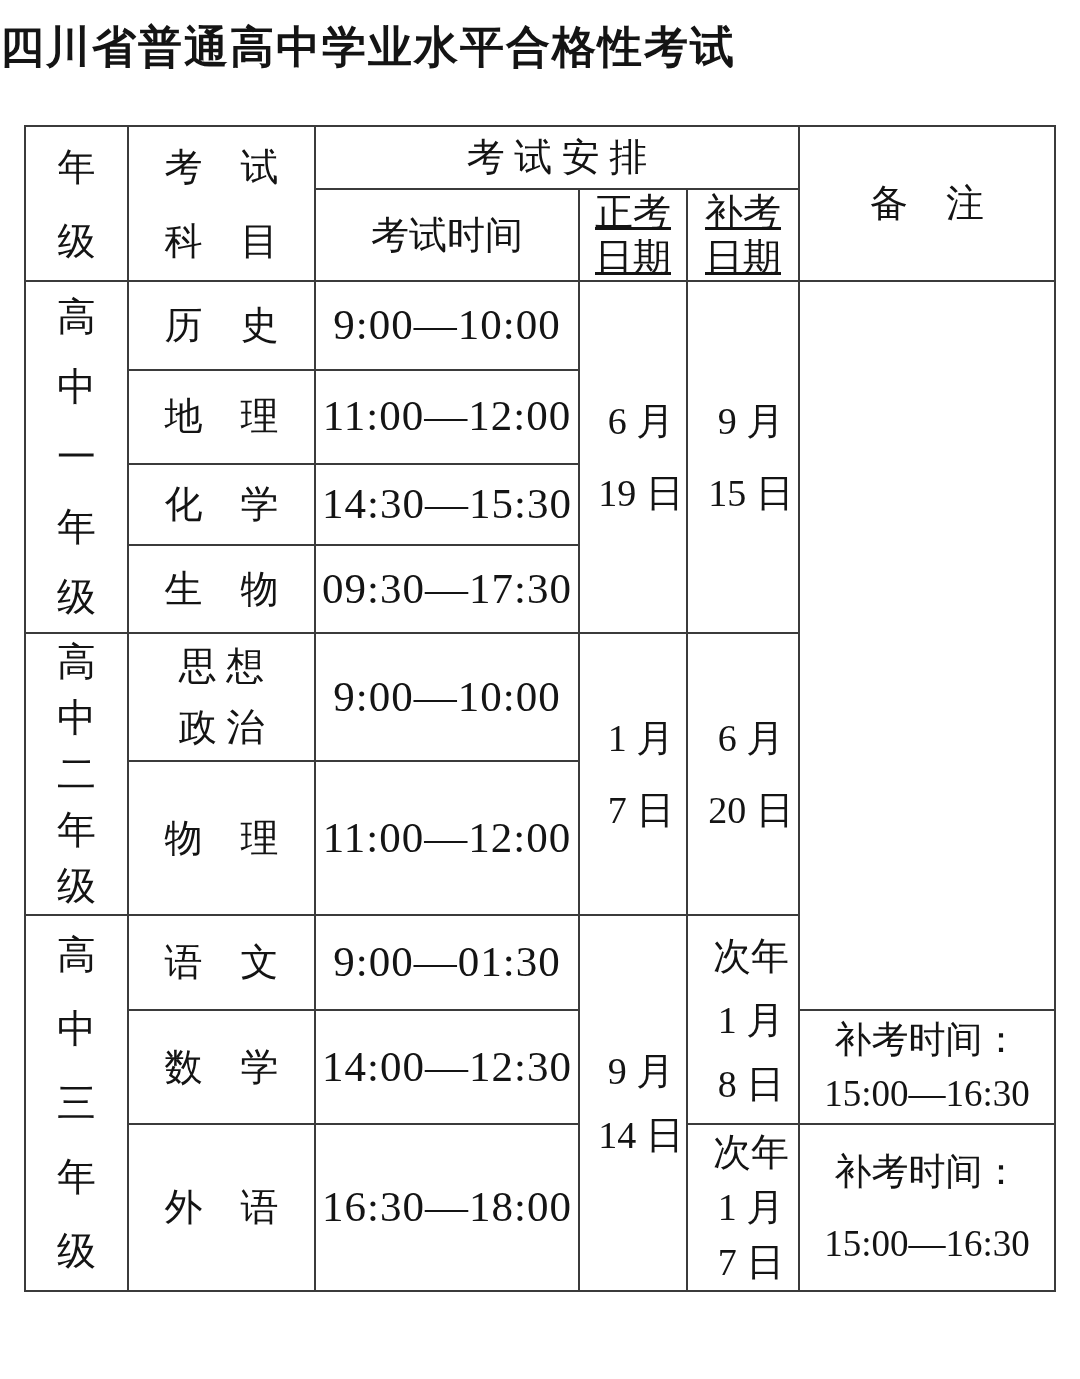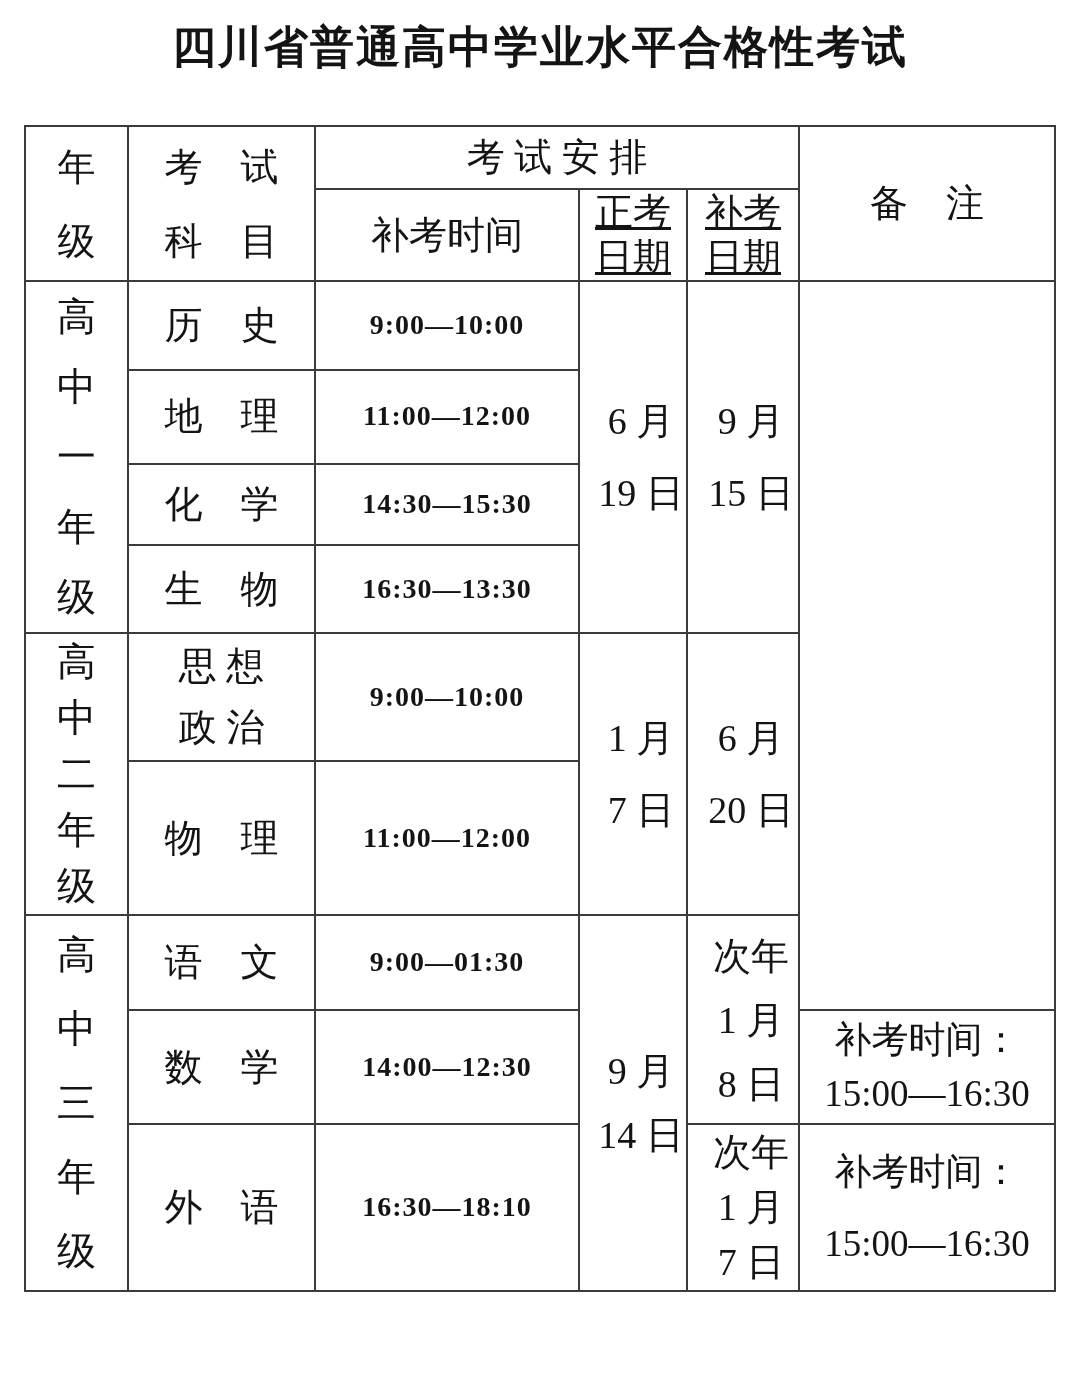--- a/index.html
+++ b/index.html
@@ -12,21 +12,21 @@
   }
   .page {
     width: 1080px;
     height: 1379px;
     box-sizing: border-box;
     font-family: "Liberation Serif", "DejaVu Serif", serif;
     color: #141414;
   }
   .title {
     width: 1080px;
-    text-align: center;
+    text-align: left;
     font-size: 44px;
     font-weight: 700;
     letter-spacing: 2px;
     line-height: 64px;
     padding-top: 16px;
     margin: 0 0 0 0;
   }
   .title .t-line { display: block; }
   table.sched {
     border-collapse: collapse;
@@ -62,21 +62,21 @@
   tr.r7 { height: 95px; }
   tr.r8 { height: 114px; padding-left: 33px; }
   tr.r9 { height: 165px; }
   .hdr-grade   { line-height: 74px; }
   .hdr-subject { line-height: 74px; }
   .hdr-two     { line-height: 45px; text-decoration: underline; }
   .grade-cell  { font-size: 39px; }
   .g1 { line-height: 70px; }
   .g2 { line-height: 56px; }
   .g3 { line-height: 74px; }
-  .time-cell { font-size: 28px; letter-spacing: 1px; font-weight: bold; }
+  .time-cell { font-size: 43px; letter-spacing: 1px; }
   .date-cell { line-height: 72px; font-size: 38px; padding-left: 16px; }
   .date-3a   { line-height: 64px; }
   .date-3b   { line-height: 55px; }
   .remark-cell-1 { line-height: 54px; font-size: 37px; }
   .remark-cell-2 { line-height: 72px; font-size: 37px; }
 </style>
 </head>
 <body>
 
 <div class="page">
@@ -98,21 +98,21 @@
     <tbody>
         <tr class="hr1">
       <th rowspan="2" class="hdr-grade">年
 级</th>
       <th rowspan="2" class="hdr-subject">考　试
 科　目</th>
       <th colspan="3">考 试 安 排</th>
       <th rowspan="2">备　注</th>
     </tr>
     <tr class="hr2">
-      <th>补考时间</th>
+      <th>考试时间</th>
       <th class="hdr-two">正考
 日期</th>
       <th class="hdr-two">补考
 日期</th>
     </tr>
 
     <tr class="r1">
       <td rowspan="4" class="grade-cell g1">高
 中
 一
@@ -129,21 +129,21 @@
     <tr class="r2">
       <td>地　理</td>
       <td class="time-cell">11:00—12:00</td>
     </tr>
     <tr class="r3">
       <td>化　学</td>
       <td class="time-cell">14:30—15:30</td>
     </tr>
     <tr class="r4">
       <td>生　物</td>
-      <td class="time-cell">16:30—13:30</td>
+      <td class="time-cell">09:30—17:30</td>
     </tr>
 
     <tr class="r5">
       <td rowspan="2" class="grade-cell g2">高
 中
 二
 年
 级</td>
       <td>思 想
 政 治</td>
@@ -173,21 +173,21 @@
 8 日</td>
     </tr>
     <tr class="r8">
       <td>数　学</td>
       <td class="time-cell">14:00—12:30</td>
       <td class="remark-cell-1">补考时间：
 15:00—16:30</td>
     </tr>
     <tr class="r9">
       <td>外　语</td>
-      <td class="time-cell">16:30—18:10</td>
+      <td class="time-cell">16:30—18:00</td>
       <td class="date-cell date-3b">次年
 1 月
 7 日</td>
       <td class="remark-cell-2">补考时间：
 15:00—16:30</td>
     </tr>
   </tbody>
     </table>
 
 </div>

